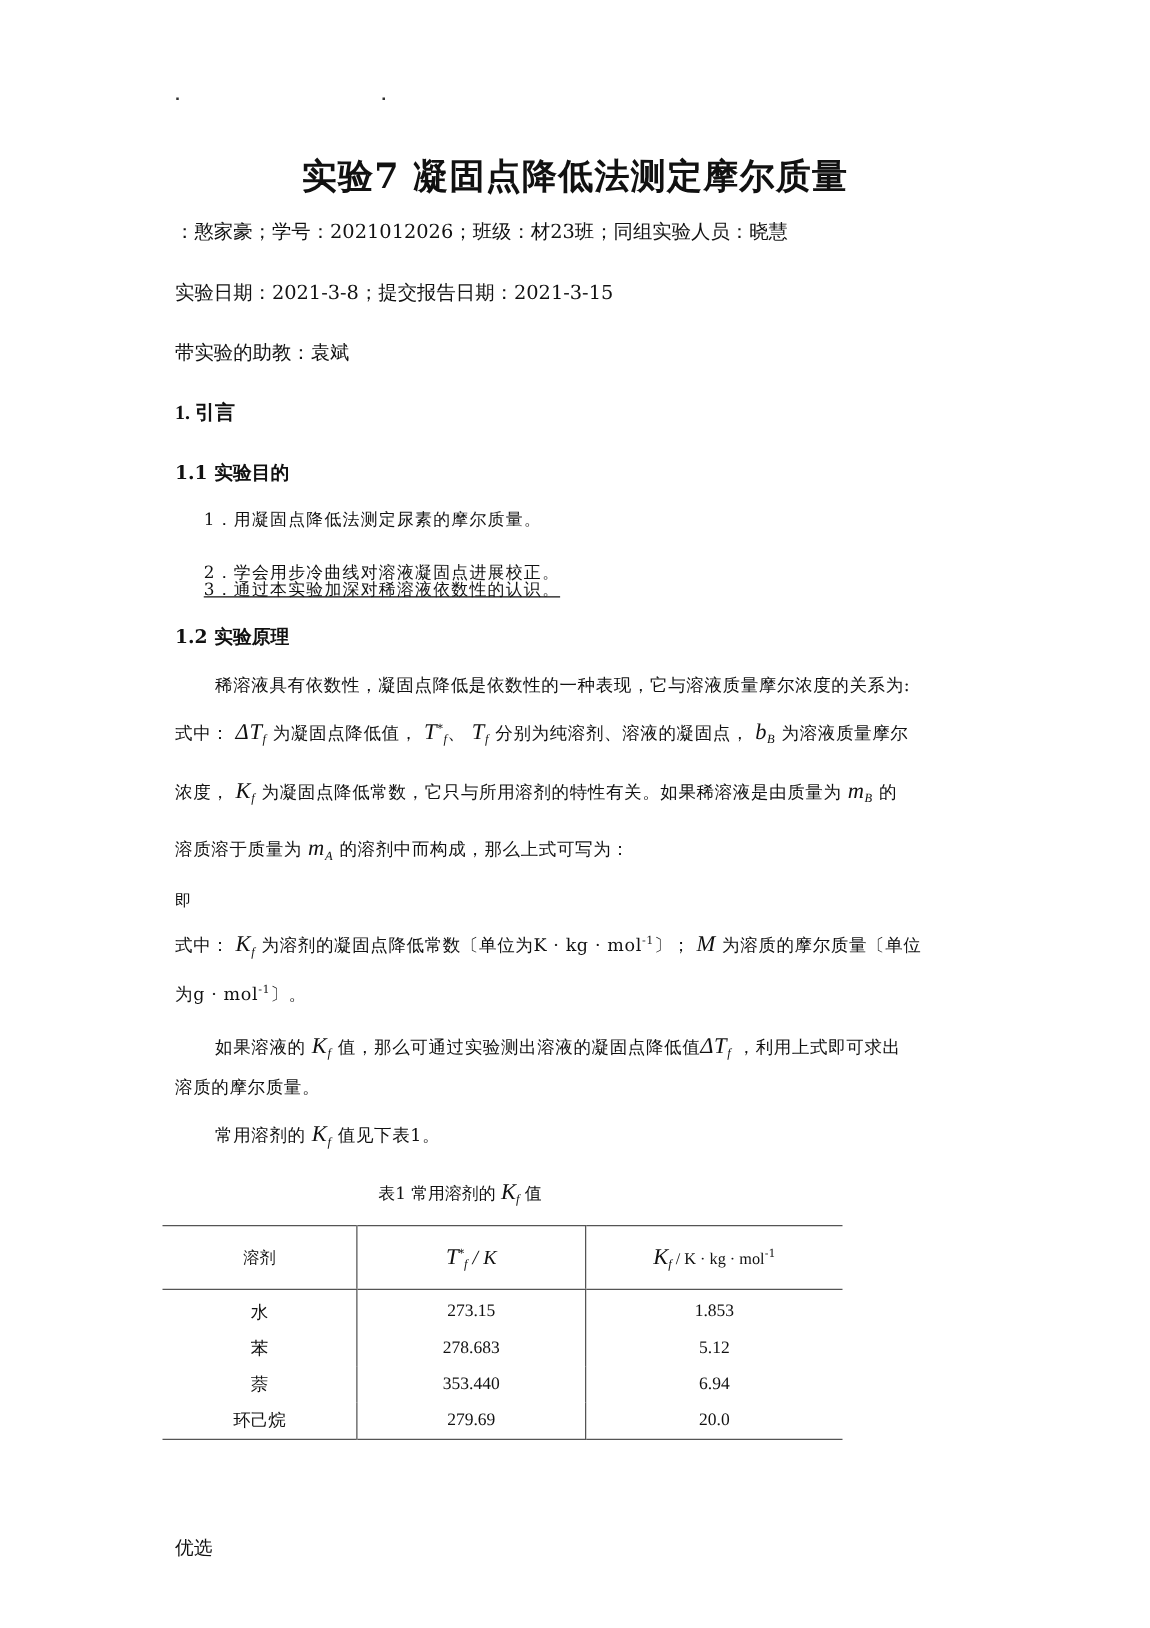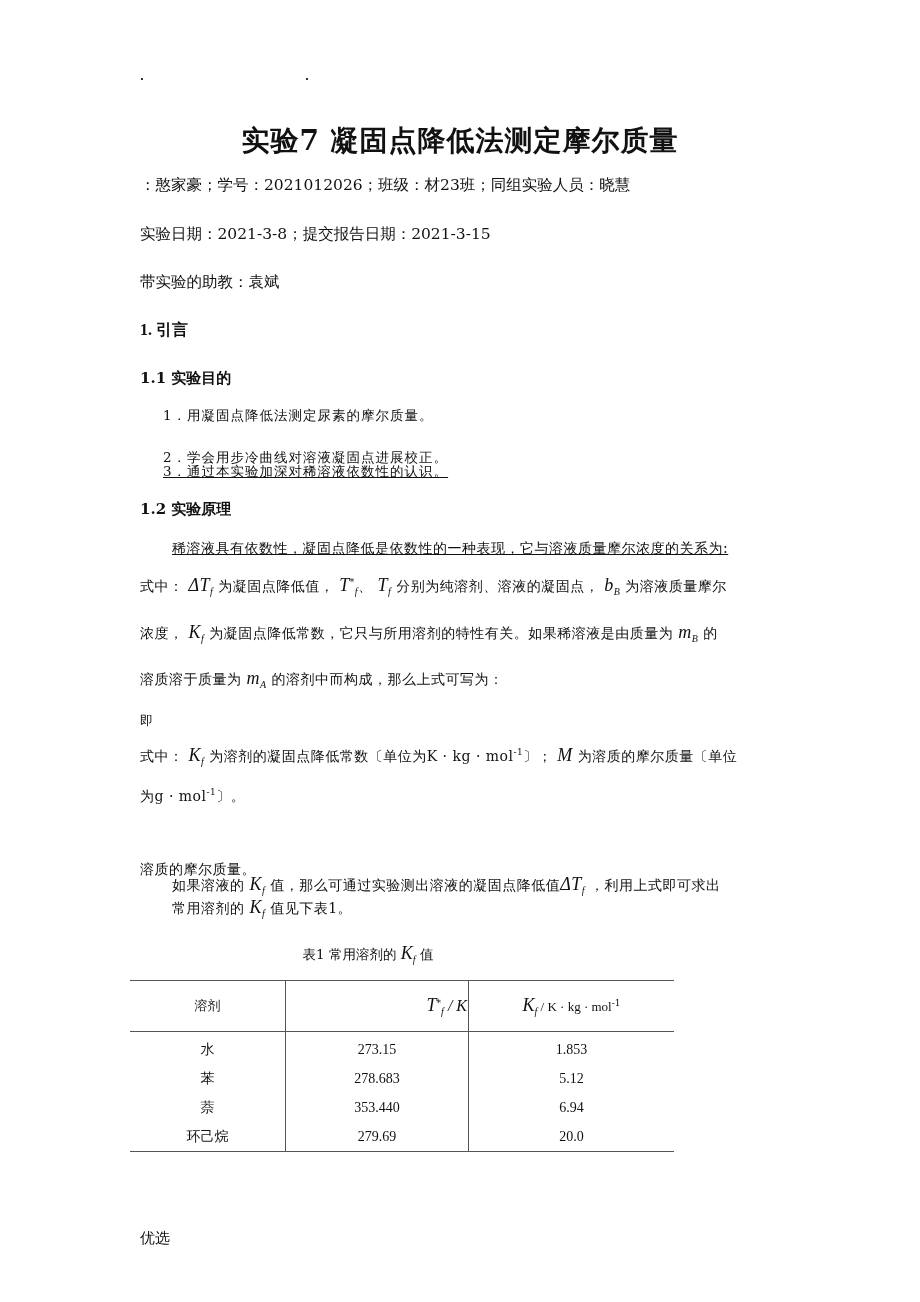--- a/index.html
+++ b/index.html
@@ -17,21 +17,21 @@
   i.m { font-family: "Liberation Serif", serif; font-style: italic; font-size: 18px; }
   sub { font-size: 10px; font-style: italic; font-family: "Liberation Serif", serif; }
   sup { font-size: 9px; }
   .caption { left: 0; width: 736px; top: 943px; text-align: center; font-size: 13.5px; }
   table.kf { position: absolute; left: 130px; top: 980px; width: 544px; border-collapse: collapse; font-size: 13px;
              border-top: 1.5px solid #555; border-bottom: 1.5px solid #555; }
   table.kf th { height: 48px; font-weight: normal; border-bottom: 1px solid #555; margin-top: 32px; }
   table.kf td { height: 27px; text-align: center; font-family: "Liberation Serif", serif; font-size: 14px; }
   table.kf th + th, table.kf td + td { border-left: 1px solid #555; }
   table.kf tr.first td { padding-top: 4px; }
-  .col1 { width: 153px; } .col2 { width: 180px; text-align: right; }
+  .col1 { width: 153px; } .col2 { width: 180px; }
   .footer { left: 140px; top: 1205px; font-family: "DejaVu Sans", sans-serif; font-size: 15px; margin-top: 24px; }
 </style>
 </head>
 <body>
 
 <div class="dot" style="left:141px;top:78px;"></div>
 <div class="dot" style="left:306px;top:78px;"></div>
 
 <div class="abs title">实验7 凝固点降低法测定摩尔质量</div>
 
@@ -41,21 +41,21 @@
 
 <div class="abs h1" style="top:320px;">1. 引言</div>
 
 <div class="abs h2" style="top:369px;">1.1  实验目的</div>
 <div class="abs li" style="top:407px;">1．用凝固点降低法测定尿素的摩尔质量。</div>
 <div class="abs li" style="top:420px;margin-top:29px;">2．学会用步冷曲线对溶液凝固点进展校正。</div>
 <div class="abs li" style="top:463px;text-decoration:underline;">3．通过本实验加深对稀溶液依数性的认识。</div>
 
 <div class="abs h2" style="top:500px;">1.2  实验原理</div>
 
-<div class="abs p indent" style="top:540px;text-decoration:underline;">稀溶液具有依数性，凝固点降低是依数性的一种表现，它与溶液质量摩尔浓度的关系为:</div>
+<div class="abs p indent" style="top:540px;">稀溶液具有依数性，凝固点降低是依数性的一种表现，它与溶液质量摩尔浓度的关系为:</div>
 
 <div class="abs p" style="top:575px;">
   <span>式中：</span>
   <i class="m">ΔT</i><sub>f</sub>
   <span>为凝固点降低值，</span>
   <i class="m">T</i><sup>*</sup><sub>f</sub><span>、</span>
   <i class="m">T</i><sub>f</sub>
   <span>分别为纯溶剂、溶液的凝固点，</span>
   <i class="m">b</i><sub>B</sub>
   <span>为溶液质量摩尔</span>
@@ -82,21 +82,21 @@
   <i class="m">K</i><sub>f</sub>
   <span>为溶剂的凝固点降低常数〔单位为K · kg · mol</span><sup>-1</sup><span>〕；</span>
   <i class="m">M</i>
   <span>为溶质的摩尔质量〔单位</span>
 </div>
 
 <div class="abs p" style="top:787px;">
   <span>为g · mol</span><sup>-1</sup><span>〕。</span>
 </div>
 
-<div class="abs p indent" style="top:826px;margin-top:48px;">
+<div class="abs p indent" style="top:826px;">
   <span>如果溶液的</span>
   <i class="m">K</i><sub>f</sub>
   <span>值，那么可通过实验测出溶液的凝固点降低值</span><i class="m">ΔT</i><sub>f</sub>
   <span>，利用上式即可求出</span>
 </div>
 
 <div class="abs p" style="top:861px;">溶质的摩尔质量。</div>
 
 <div class="abs p indent" style="top:897px;">
   <span>常用溶剂的</span>

